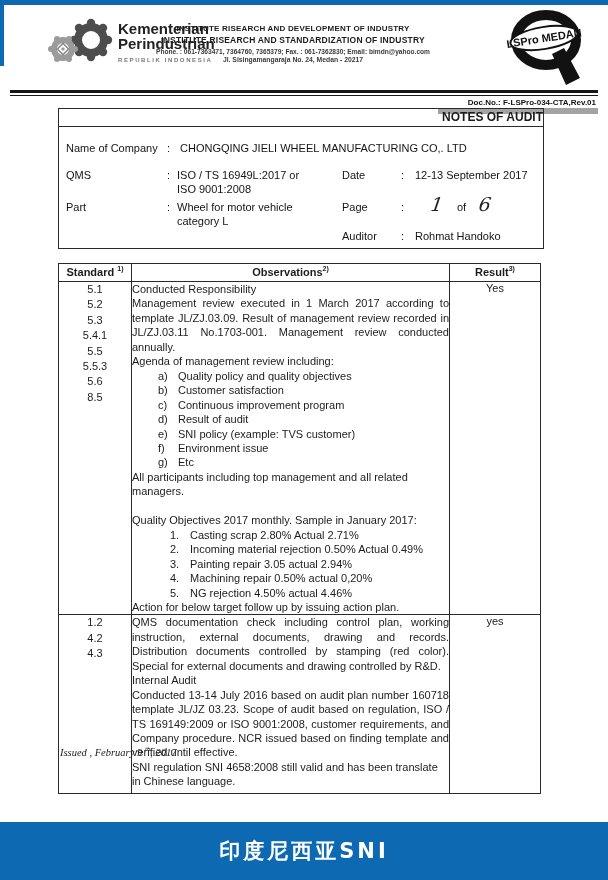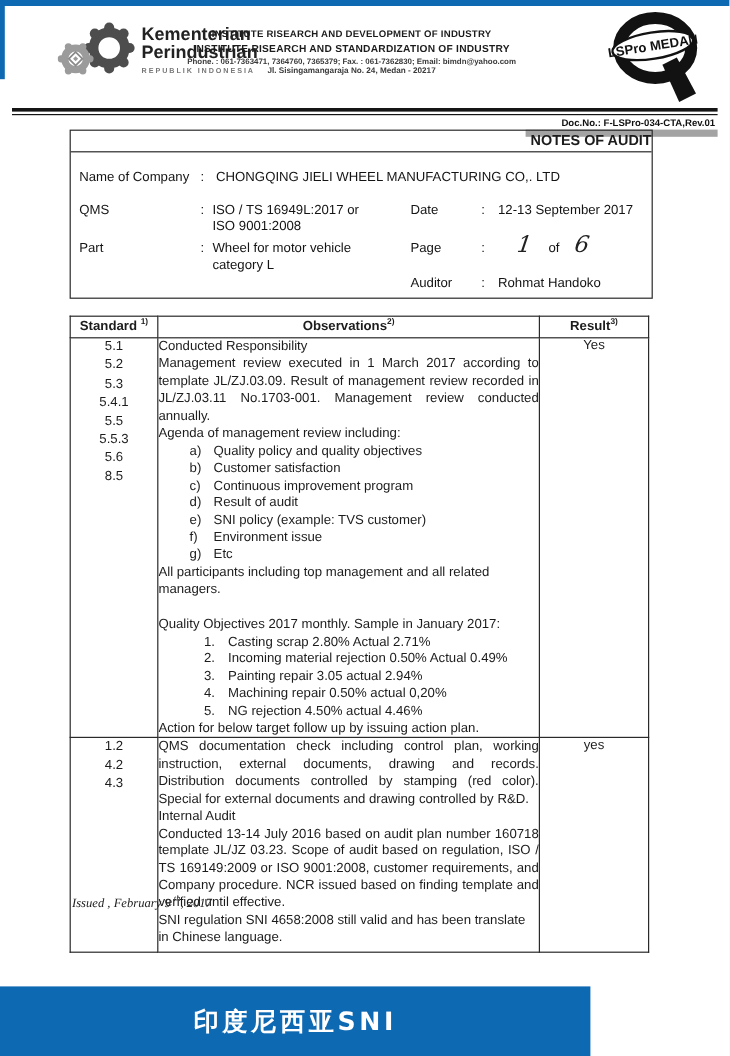--- a/index.html
+++ b/index.html
@@ -45,21 +45,21 @@
   .li .m{flex:none;width:20px;}
   .ind-a{margin-left:26px;}
   .ind-n{margin-left:38px;}
   .blank-line{height:14.45px;}
   .row1 td{height:304px;overflow:hidden;}
   .row2 td{height:178px;overflow:hidden;}
 
   .issued{position:absolute;left:60px;top:745px;font-family:"Liberation Serif",serif;font-style:italic;font-size:10.5px;color:#222;}
   .issued sup{font-size:7px;}
 
-  .banner{position:absolute;left:0;top:822px;width:492px;height:58px;display:flex;align-items:center;justify-content:center;}
+  .banner{position:absolute;left:0;top:822px;width:608px;height:58px;display:flex;align-items:center;justify-content:center;}
   .banner-text{color:#fff;font-size:21px;font-weight:700;letter-spacing:3px;font-family:"DejaVu Sans",sans-serif;}
 </style>
 </head>
 <body>
 
 <div class="page">
 
   <div class="edge-top" style="background:#0e69b3"></div>
   <div class="edge-left" style="background:#0e69b3"></div>
 

